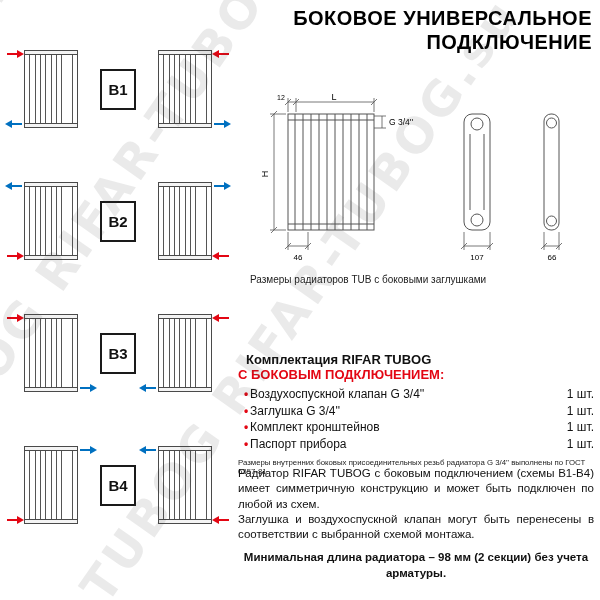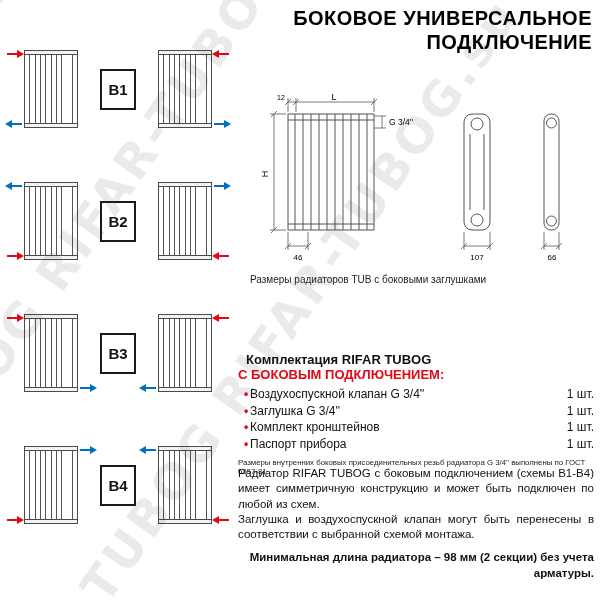--- a/index.html
+++ b/index.html
@@ -57,21 +57,21 @@
   .kit-subheading { font-size:13px; font-weight:bold; color:var(--accent,#e30613); margin-bottom:4px; }
   .kit-item { display:flex; align-items:baseline; font-size:12px; line-height:1.38; }
   .kit-bullet { width:12px; padding-left:6px; }
   .kit-bullet::before { content:'•'; color:var(--accent,#e30613); font-weight:bold; }
   .kit-name { flex:1; }
   .kit-qty { text-align:right; }
   .kit-note { margin-top:6px; font-size:7.8px; color:#222; }
   
   #desc { position:absolute; left:238px; top:466px; width:356px; z-index:2;
           font-size:11.5px; line-height:1.33; text-align:justify; }
-  #desc .min-length { margin-top:8px; font-weight:bold; text-align:right; }
+  #desc .min-length { margin-top:8px; font-weight:bold; text-align:center; }
   
   #footer { position:absolute; left:5px; bottom:3px; z-index:2; font-size:7.8px; color:#333; }
   svg text { font-family:"Liberation Sans", sans-serif; fill:#000; }
 </style>
 </head>
 <body>
 
 <div id="page">
 
   <div id="watermark">

